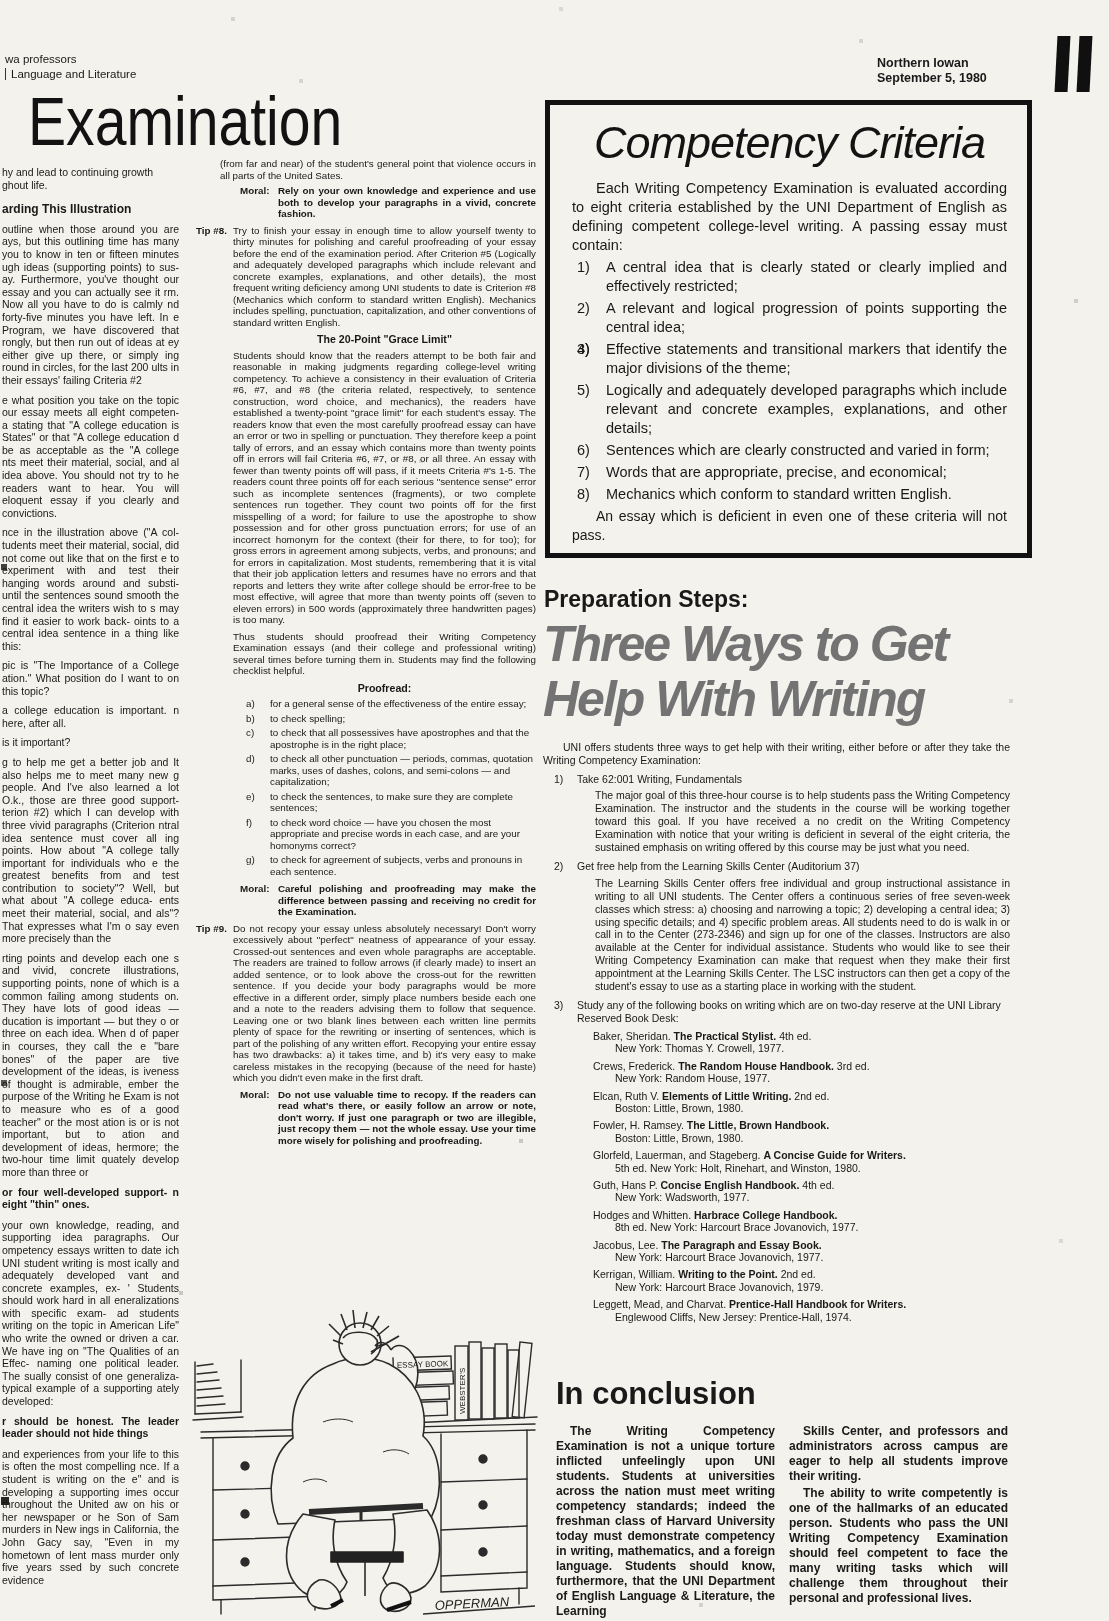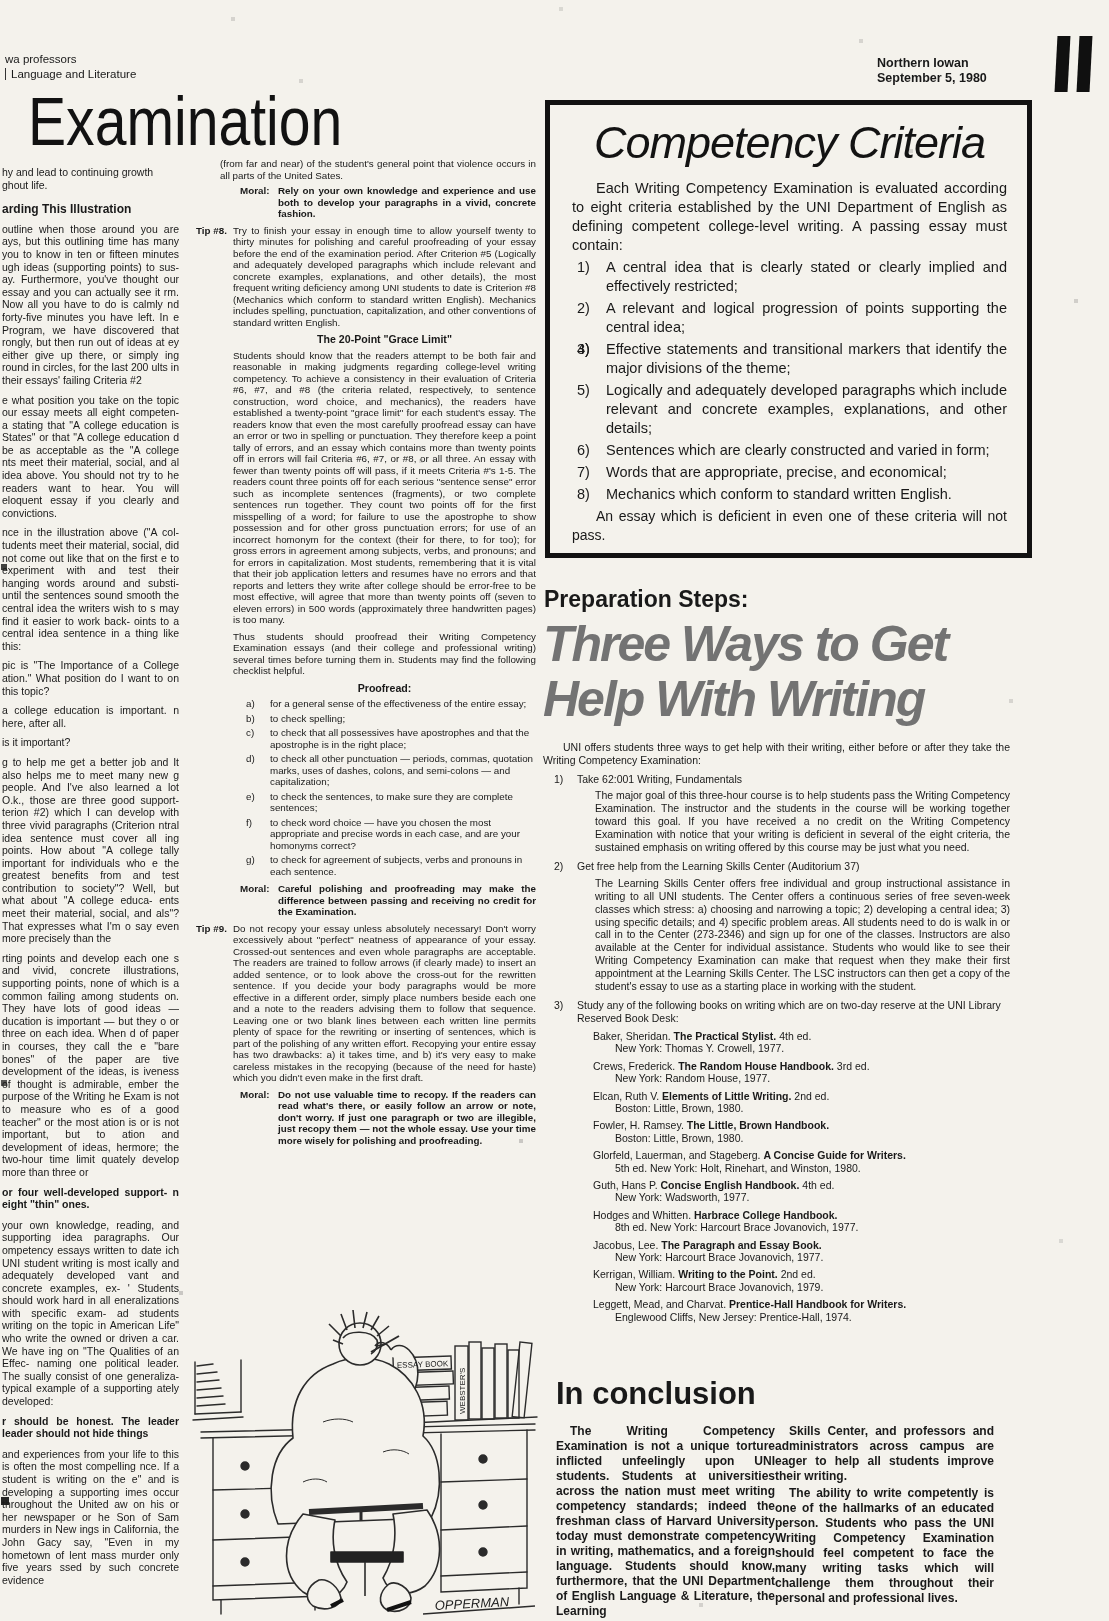--- a/index.html
+++ b/index.html
@@ -63,21 +63,21 @@
   .step{position:relative;padding-left:34px;margin-bottom:7px}
   .step .num{position:absolute;left:11px;top:0;font-size:10.5px;line-height:12.8px}
   .step .head{font-size:10.5px;line-height:12.8px}
   .step .body{font-size:10.5px;line-height:12.8px;text-align:justify;margin-top:4px;padding-left:18px;width:415px}
   .book{font-size:10.5px;line-height:12.4px;margin-top:5px;padding-left:16px}
   .book .bt{font-weight:bold}
   .book .bk2{padding-left:22px}
   
   #conclusion{position:absolute;left:556px;top:1376px;width:455px}
   #conclusion .conc-title{text-align:left;font-size:31px;font-weight:bold;margin:0 0 12px 0}
-  #conclusion .conc-cols{display:flex;}
+  #conclusion .conc-cols{display:flex;gap:14px}
   #conclusion .conc-col{width:219px;font-size:12px;font-weight:bold;line-height:15px;text-align:justify}
   #conclusion .conc-col p{margin:0 0 2px 0;text-indent:14px}
   
   #cartoon{position:absolute;left:183px;top:1302px;width:362px;height:317px}
   #cartoon svg{width:100%;height:100%}
   #cartoon text{font-family:"Liberation Sans",sans-serif;fill:#222}
 </style>
 </head>
 <body>
 

